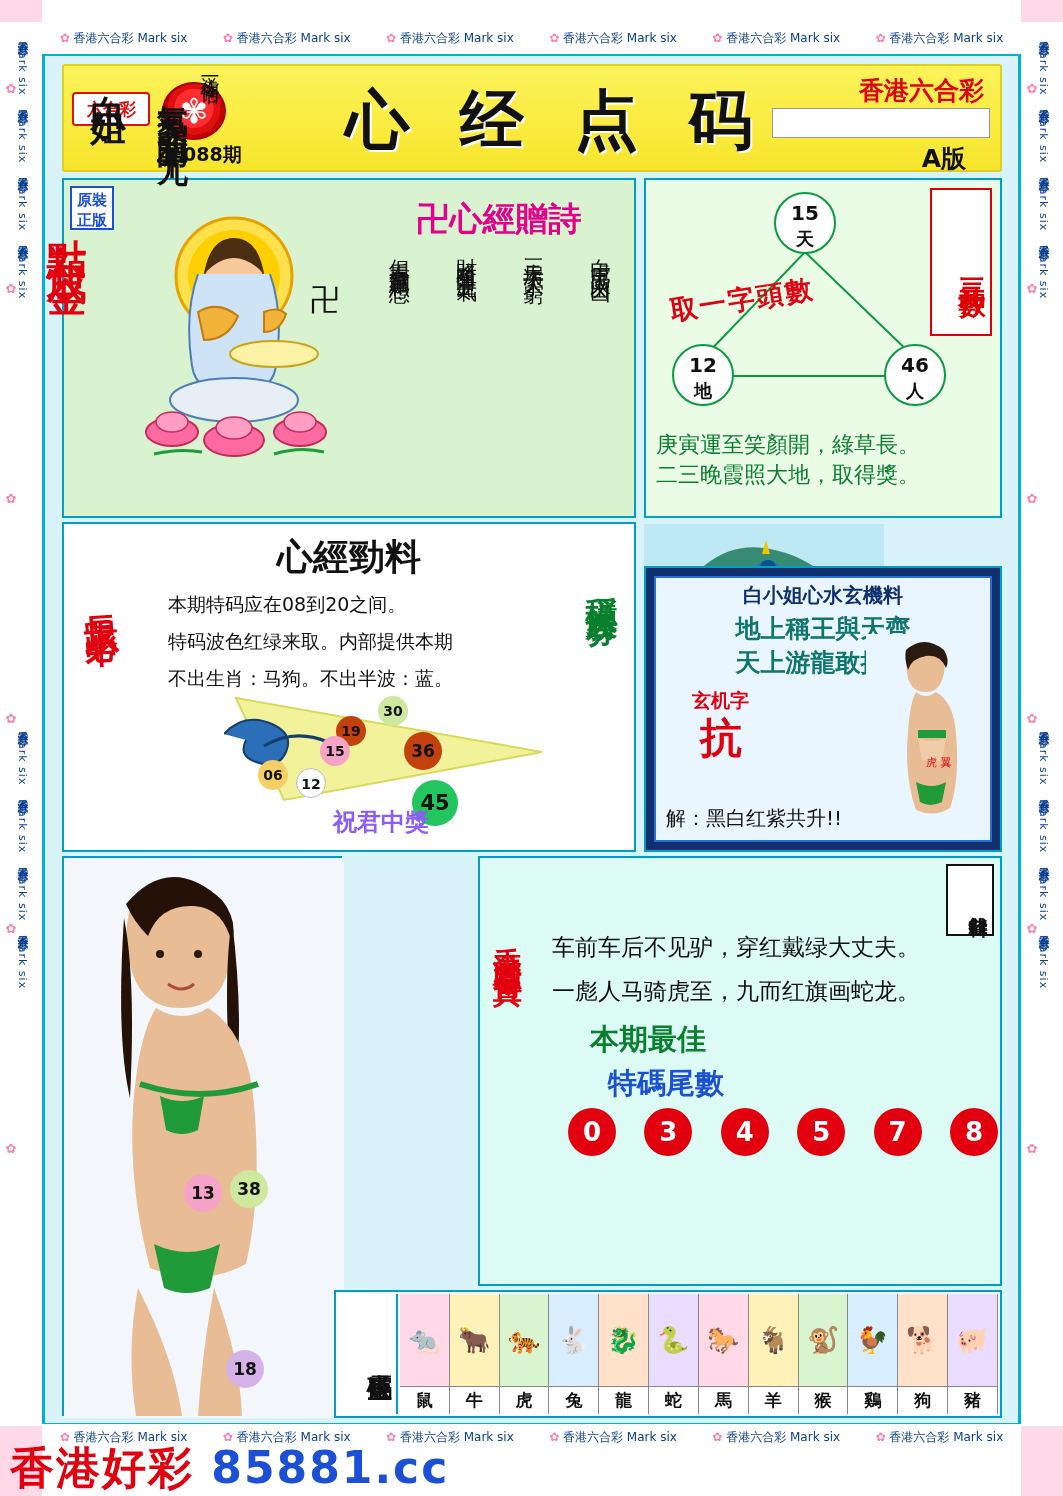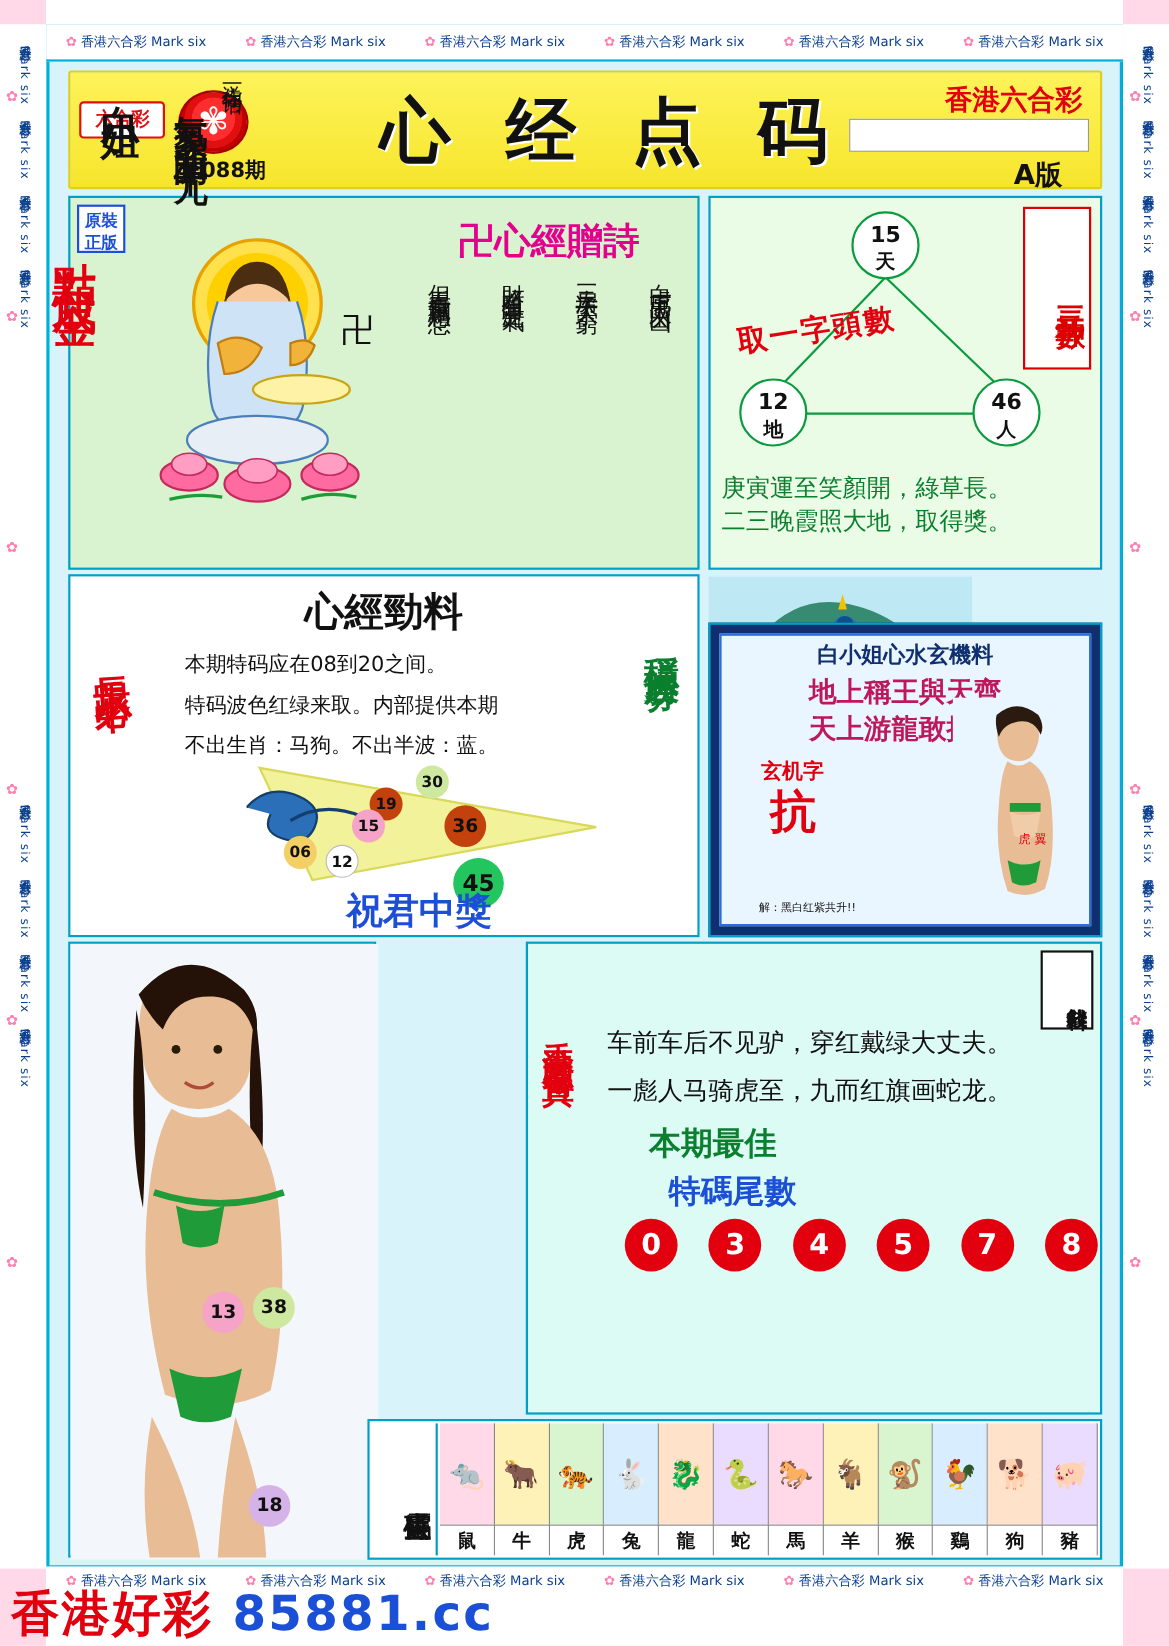--- a/index.html
+++ b/index.html
@@ -194,47 +194,47 @@
     position:absolute; left:160px; top:170px; width:320px; height:110px;
   }
   .ball {
     position:absolute; border-radius:50%; text-align:center; font-weight:bold; color:#111;
   }
   .b-sm { width:30px; height:30px; line-height:30px; font-size:14px; }
   .b-md { width:38px; height:38px; line-height:38px; font-size:17px; }
   .b-lg { width:46px; height:46px; line-height:46px; font-size:21px; }
   .jin-bless {
     position:absolute; left:172px; top:282px; width:290px; height:42px;
-    font-size:33px; font-weight:bold; color:#1d4ed8; text-align:center;
+    font-size:24px; font-weight:bold; color:#8b5cf6; text-align:center;
   }
 
   .p-bai { left:596px; top:508px; width:358px; height:286px; background:#0f2f6e; border-color:#00a0c6; }
   .bai-inner {
     position:absolute; left:8px; top:8px; right:8px; bottom:8px;
     background:#eaf6ff; border:2px solid #2a6fd6;
   }
   .bai-title {
     position:absolute; left:0; top:4px; width:100%;
     text-align:center; font-size:20px; font-weight:bold; color:#0f2f6e;
   }
   .bai-l1, .bai-l2 {
     position:absolute; left:0; width:100%; text-align:center;
-    font-size:25px; font-weight:bold; color:#be185d;
+    font-size:25px; font-weight:bold; color:#0f766e;
     font-family:"DejaVu Serif","Liberation Serif",serif;
   }
   .bai-l1 { top:34px; }
   .bai-l2 { top:68px; }
   .bai-xuan {
     position:absolute; left:36px; top:110px; font-size:19px; font-weight:bold; color:#e2000f;
   }
   .bai-word {
     position:absolute; left:44px; top:132px; font-size:42px; font-weight:bold; color:#e2000f;
   }
   .bai-jie {
-    position:absolute; left:10px; bottom:8px; font-size:10px; color:#111;margin-left:24px;
+    position:absolute; left:10px; bottom:8px; font-size:20px; color:#111;
   }
   .bai-girl {
     position:absolute; right:6px; top:56px; width:118px; height:200px;
   }
   .peacock {
     position:absolute; left:596px; top:466px; width:240px; height:110px;
   }
 
   
   .p-girl2 { left:14px; top:798px; width:280px; height:560px; background:#ffffff; }

